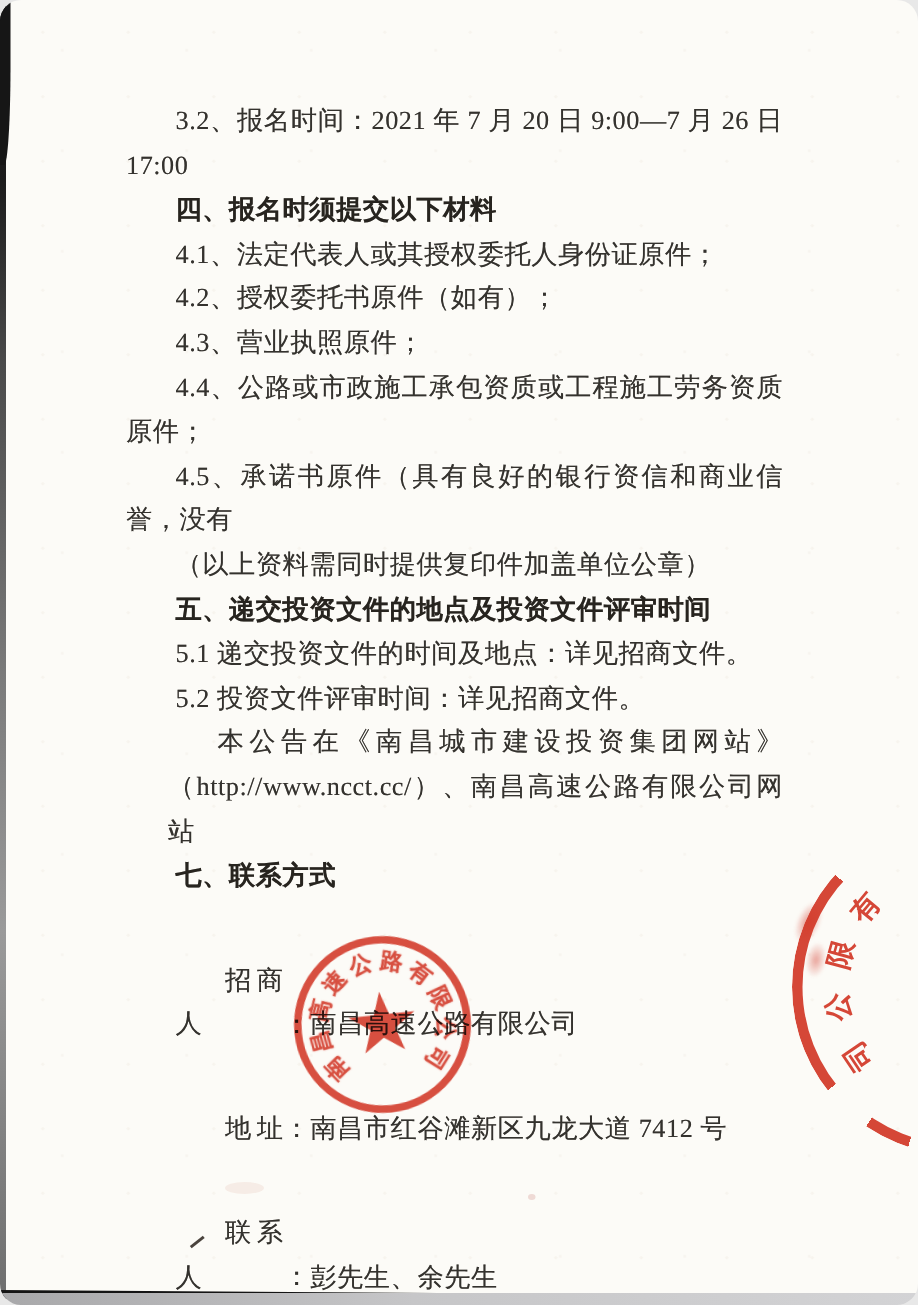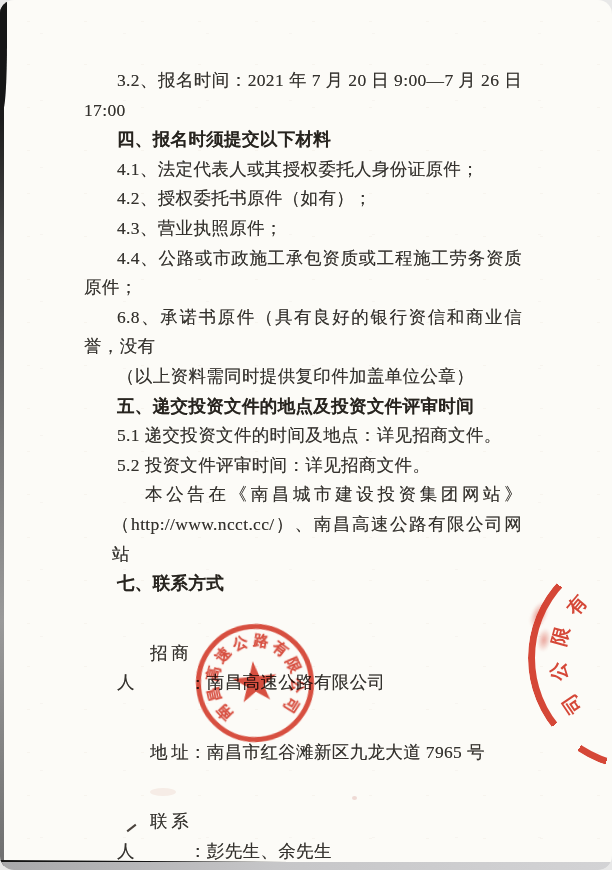--- a/index.html
+++ b/index.html
@@ -71,34 +71,34 @@
   <div class="speck s2"></div>
   <div class="speck s3"></div>
 
   <main class="doc">
     <p class="ln ind">3.2、报名时间：2021 年 7 月 20 日 9:00—7 月 26 日 17:00</p>
     <p class="ln ind bold">四、报名时须提交以下材料</p>
     <p class="ln ind">4.1、法定代表人或其授权委托人身份证原件；</p>
     <p class="ln ind">4.2、授权委托书原件（如有）；</p>
     <p class="ln ind">4.3、营业执照原件；</p>
     <p class="ln ind">4.4、公路或市政施工承包资质或工程施工劳务资质原件；</p>
-    <p class="ln ind">6.8、承诺书原件（具有良好的银行资信和商业信誉，没有</p>
+    <p class="ln ind">4.5、承诺书原件（具有良好的银行资信和商业信誉，没有</p>
     <p class="ln ind">（以上资料需同时提供复印件加盖单位公章）</p>
     <p class="ln ind bold">五、递交投资文件的地点及投资文件评审时间</p>
     <p class="ln ind">5.1 递交投资文件的时间及地点：详见招商文件。</p>
     <p class="ln ind">5.2 投资文件评审时间：详见招商文件。</p>
     <p class="ln ind spread">本公告在《南昌城市建设投资集团网站》</p>
     <p class="ln spread">（http://www.ncct.cc/）、南昌高速公路有限公司网站</p>
     <p class="ln ind bold">七、联系方式</p>
 
     <p class="ln ind">
       <span class="c-label">招商人</span><span>：</span><span class="c-val">南昌高速公路有限公司</span>
     </p>
     <p class="ln ind">
-      <span class="c-label">地址</span><span>：</span><span class="c-val">南昌市红谷滩新区九龙大道 7965 号</span>
+      <span class="c-label">地址</span><span>：</span><span class="c-val">南昌市红谷滩新区九龙大道 7412 号</span>
     </p>
     <p class="ln ind">
       <span class="c-label">联系人</span><span>：</span><span class="c-val">彭先生、余先生</span>
     </p>
 
   </main>
 
   <div class="seal-main">
     <div class="ring-text">
         <span style="position: absolute; left: 50%; top: 50%; font-size: 15px; transform: translate(-50%, -50%) rotate(-128deg) translateY(-42px);">南</span>

